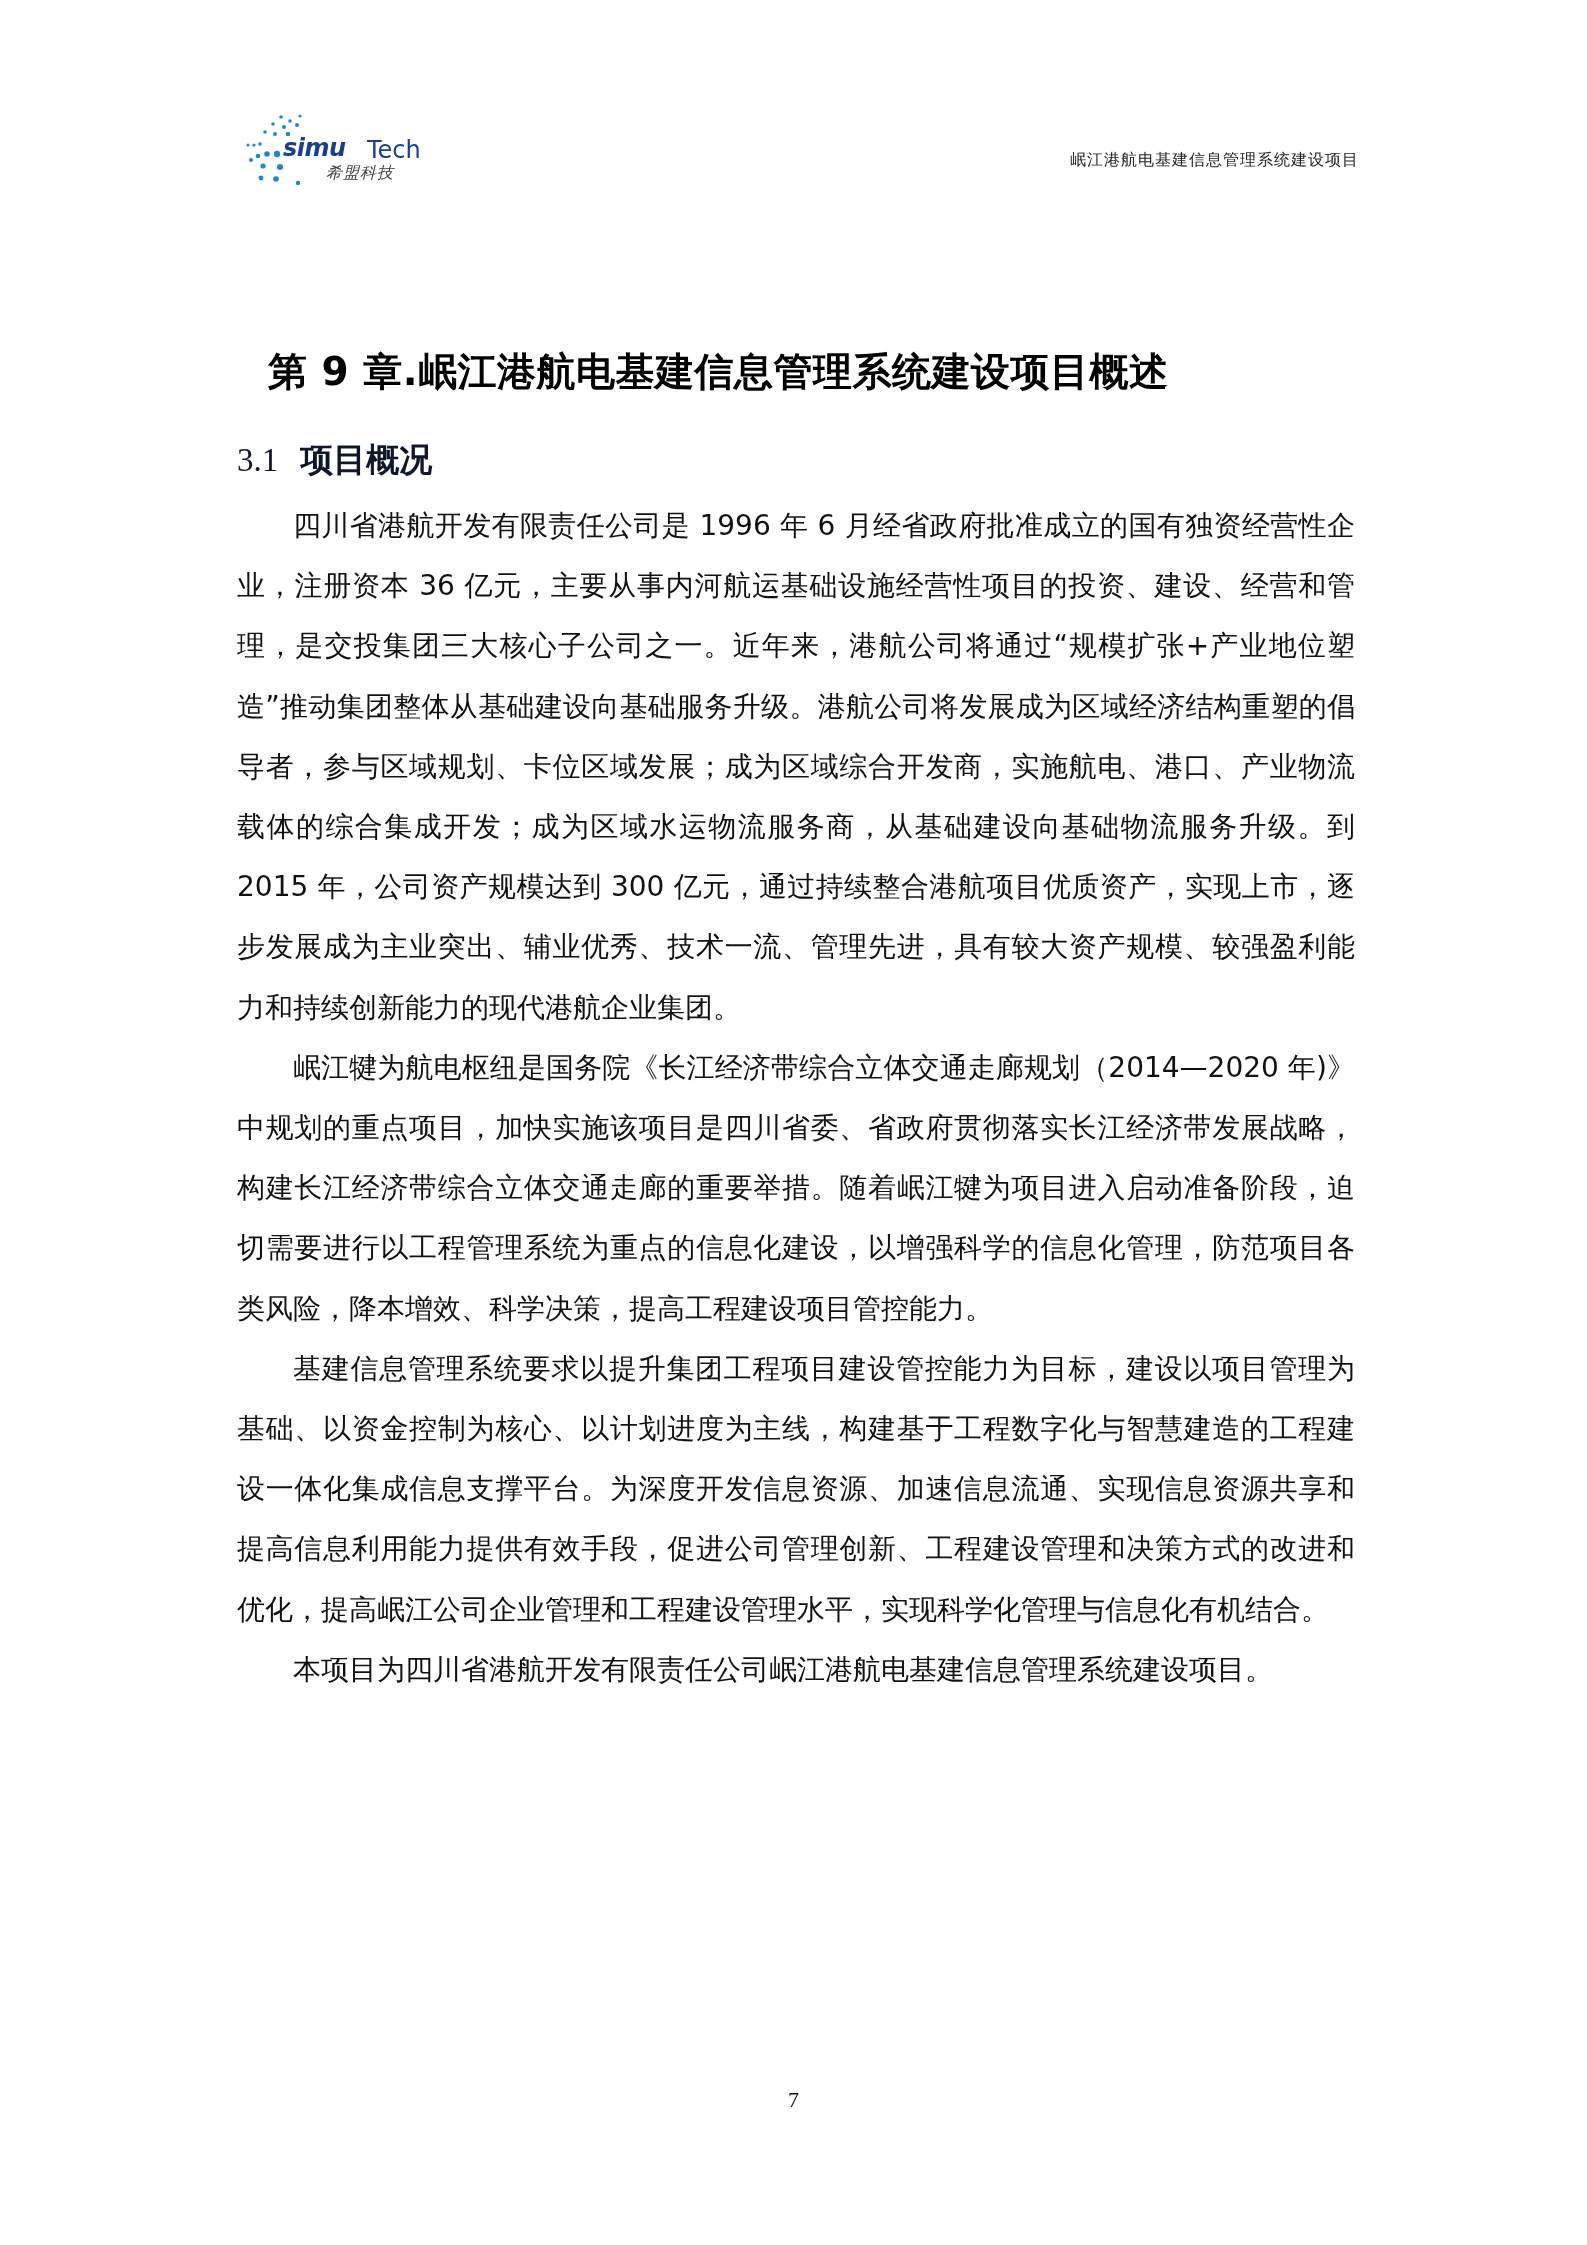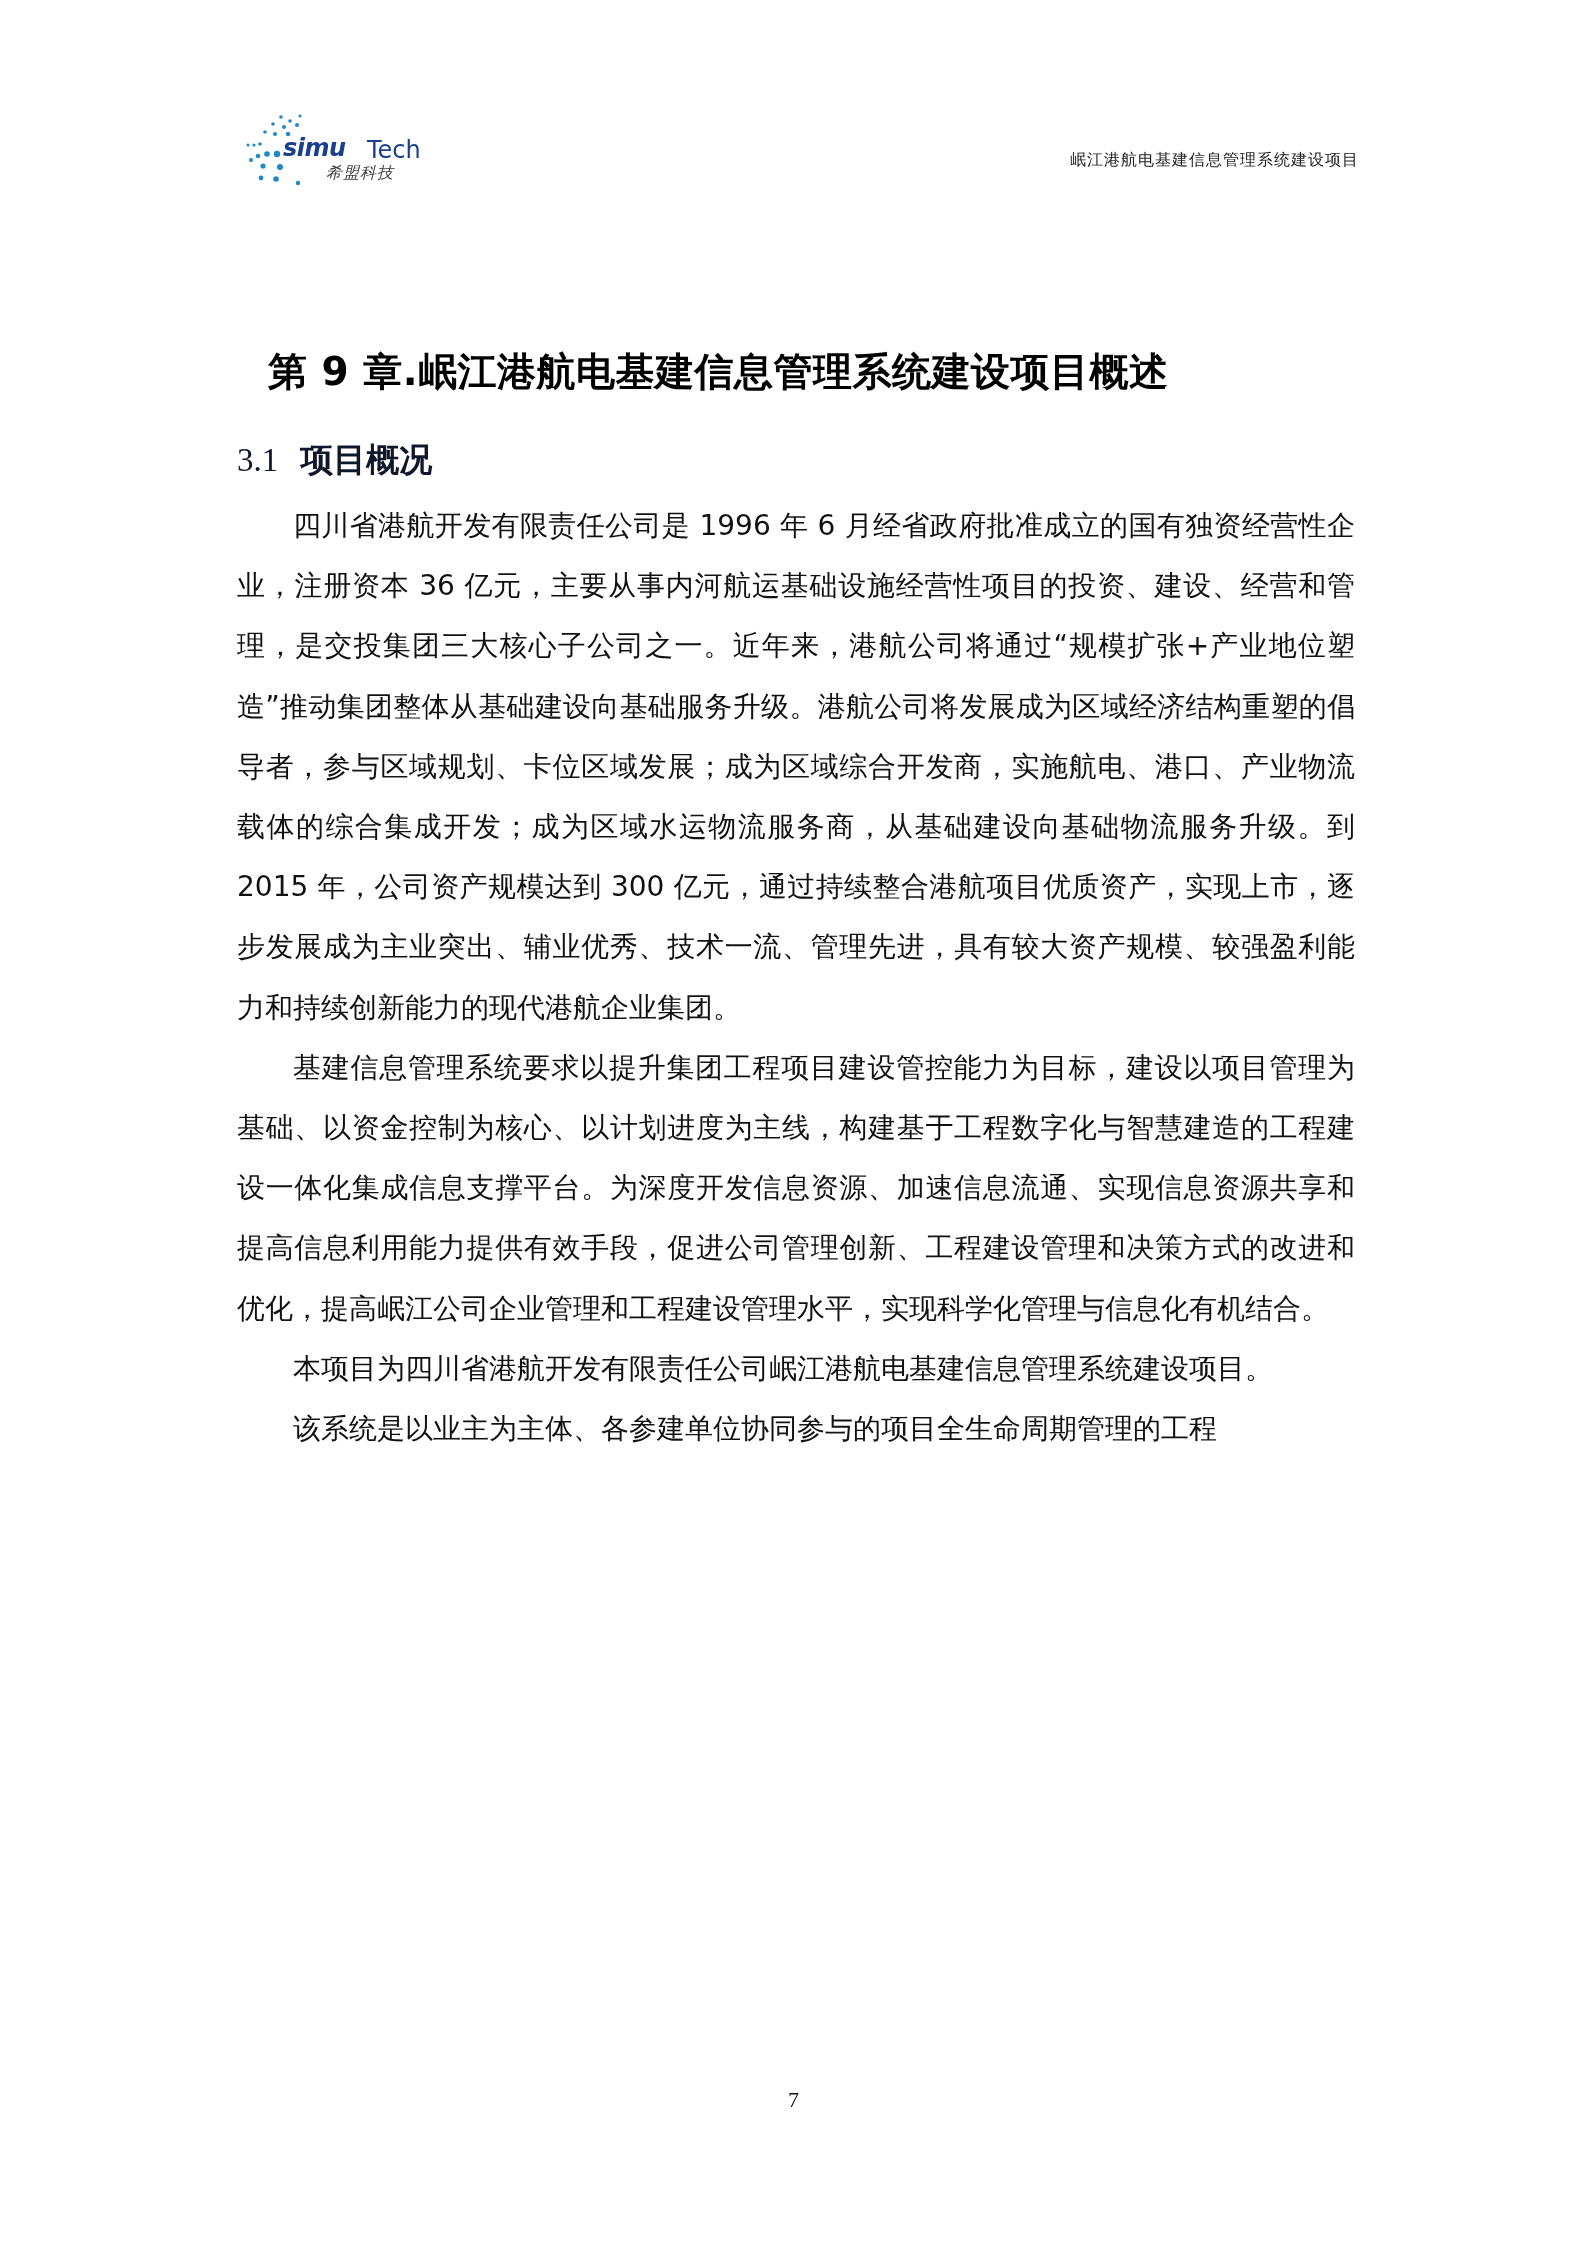--- a/index.html
+++ b/index.html
@@ -65,18 +65,18 @@
 </div>
 
 <h1 class="chapter-title" style="margin:0;">第 9 章.岷江港航电基建信息管理系统建设项目概述</h1>
 
 <h2 class="section-heading" style="margin:0;font-weight:normal;">
   <span class="section-num">3.1</span><span class="section-label">项目概况</span>
 </h2>
 
 <div class="body">
   <p class="para">四川省港航开发有限责任公司是 1996 年 6 月经省政府批准成立的国有独资经营性企业，注册资本 36 亿元，主要从事内河航运基础设施经营性项目的投资、建设、经营和管理，是交投集团三大核心子公司之一。近年来，港航公司将通过“规模扩张+产业地位塑造”推动集团整体从基础建设向基础服务升级。港航公司将发展成为区域经济结构重塑的倡导者，参与区域规划、卡位区域发展；成为区域综合开发商，实施航电、港口、产业物流载体的综合集成开发；成为区域水运物流服务商，从基础建设向基础物流服务升级。到 2015 年，公司资产规模达到 300 亿元，通过持续整合港航项目优质资产，实现上市，逐步发展成为主业突出、辅业优秀、技术一流、管理先进，具有较大资产规模、较强盈利能力和持续创新能力的现代港航企业集团。</p>
+  <p class="para">岷江犍为航电枢纽是国务院《长江经济带综合立体交通走廊规划（2014—2020 年)》中规划的重点项目，加快实施该项目是四川省委、省政府贯彻落实长江经济带发展战略，构建长江经济带综合立体交通走廊的重要举措。随着岷江犍为项目进入启动准备阶段，迫切需要进行以工程管理系统为重点的信息化建设，以增强科学的信息化管理，防范项目各类风险，降本增效、科学决策，提高工程建设项目管控能力。</p>
   <p class="para">基建信息管理系统要求以提升集团工程项目建设管控能力为目标，建设以项目管理为基础、以资金控制为核心、以计划进度为主线，构建基于工程数字化与智慧建造的工程建设一体化集成信息支撑平台。为深度开发信息资源、加速信息流通、实现信息资源共享和提高信息利用能力提供有效手段，促进公司管理创新、工程建设管理和决策方式的改进和优化，提高岷江公司企业管理和工程建设管理水平，实现科学化管理与信息化有机结合。</p>
   <p class="para">本项目为四川省港航开发有限责任公司岷江港航电基建信息管理系统建设项目。</p>
-  <p class="para">该系统是以业主为主体、各参建单位协同参与的项目全生命周期管理的工程</p>
 </div>
 
 <div class="page-number">7</div>
 
 </body></html>

